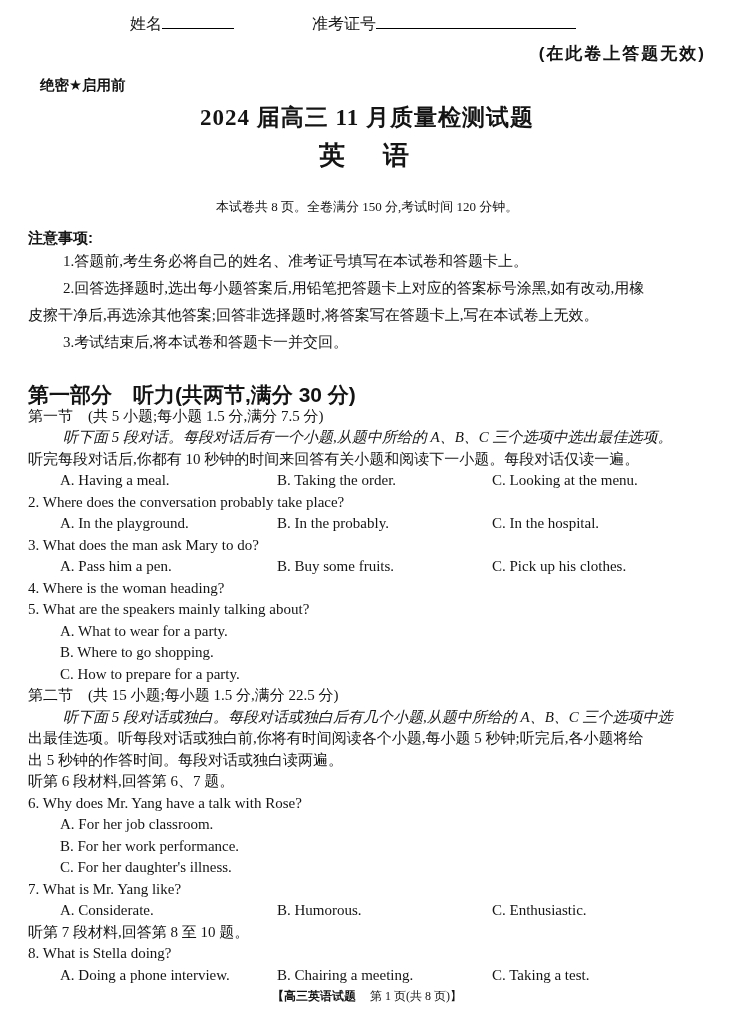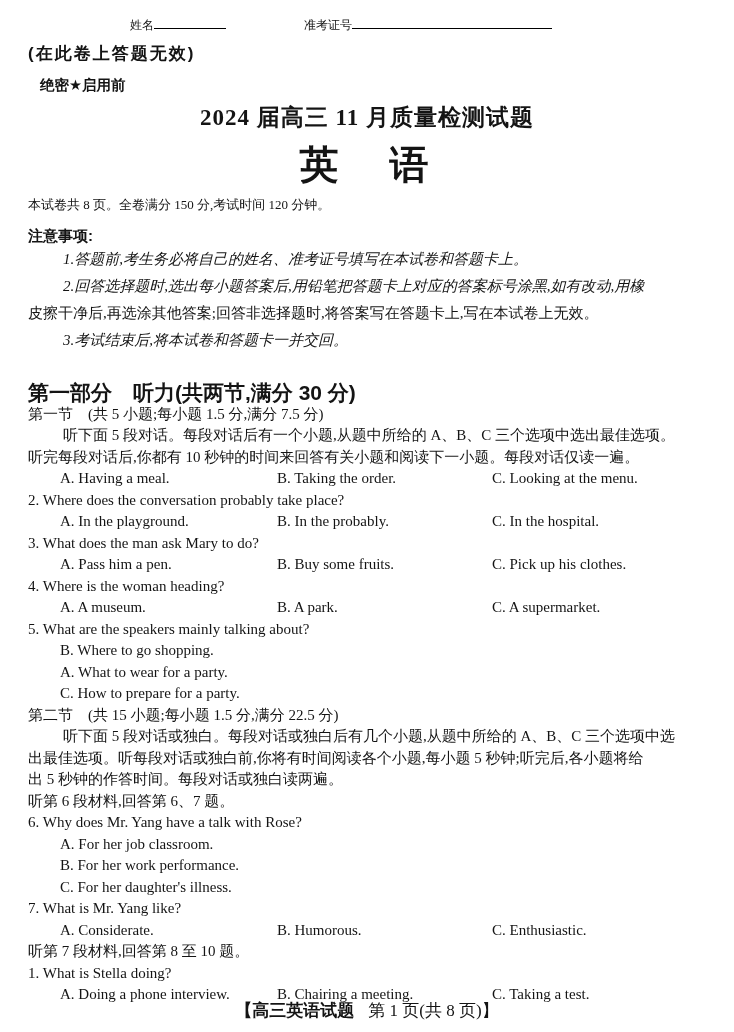--- a/index.html
+++ b/index.html
@@ -11,49 +11,49 @@
     background: #ffffff;
     color: #141414;
     font-family: "Liberation Serif", "DejaVu Serif", serif;
     font-size: 15px;
     padding: 14px 28px 0 28px;
     overflow: hidden;
   }
   .hei { font-family: "Liberation Sans", "DejaVu Sans", sans-serif; font-weight: bold; }
 
   
-  .name-row { margin-left: 102px; font-size: 12px; height: 24px; white-space: nowrap; }
+  .name-row { margin-left: 102px; font-size: 16px; height: 24px; white-space: nowrap; }
   .uline { display: inline-block; border-bottom: 1.6px solid #000; height: 15px; vertical-align: baseline; }
   .uline-name { width: 72px; }
   .lbl-ticket { margin-left: 78px; }
   .uline-ticket { width: 200px; }
 
-  .invalid-note { text-align: left; font-size: 17px; margin-top: 4px; letter-spacing: 2px; }
+  .invalid-note { text-align: right; font-size: 17px; margin-top: 4px; letter-spacing: 2px; }
   .security { font-size: 14.5px; margin-top: 11px; margin-left: 12px; }
 
   .title { font-size: 23px; font-weight: bold; text-align: center; margin: 7px 0 0 0; letter-spacing: 1px; }
-  .subject { font-size: 39px; font-weight: bold; text-align: center; margin: 5px 0 0 0; letter-spacing: 6px; }
-  .paper-info { font-size: 13px; text-align: left; margin-top: 4px; }
+  .subject { font-size: 26px; font-weight: bold; text-align: center; margin: 5px 0 0 0; letter-spacing: 6px; }
+  .paper-info { font-size: 13px; text-align: center; margin-top: 25px; }
 
   .notes-heading { font-size: 15px; margin-top: 12px; line-height: 20px; }
   .note-line { font-size: 15px; line-height: 27px; }
-  .note-indent { padding-left: 35px; font-style: italic; }
+  .note-indent { padding-left: 35px; }
 
   .part-heading { font-size: 21px; margin-top: 28px; line-height: 21.5px; }
   .line { font-size: 15px; line-height: 21.5px; }
   .q-line { font-size: 15px; line-height: 21.5px; }
-  .inst-indent { padding-left: 35px; }
+  .inst-indent { padding-left: 35px; font-style: italic; }
 
   .opt-row { display: flex; padding-left: 32px; font-size: 15px; line-height: 21.5px; }
   .opt-a { width: 217px; }
   .opt-b { width: 215px; }
   .opt-c { flex: 1; }
   .opt-line { padding-left: 32px; font-size: 15px; line-height: 21.5px; }
 
-  .footer { position: absolute; left: 0; right: 0; bottom: 10px; text-align: center; font-size: 17px; }
+  .footer { position: absolute; left: 0; right: 0; bottom: 27px; text-align: center; font-size: 12px; }
   .footer .f-sep { display: inline-block; width: 14px; }
 </style>
 </head>
 <body>
 
 <div class="page">
 
   <div class="name-row">
     <span>姓名</span><span class="uline uline-name"></span><span class="lbl-ticket">准考证号</span><span class="uline uline-ticket"></span>
   </div>
@@ -91,29 +91,24 @@
   </div>
 
   <div class="q-line">3. What does the man ask Mary to do?</div>
   <div class="opt-row">
     <span class="opt-a">A. Pass him a pen.</span>
     <span class="opt-b">B. Buy some fruits.</span>
     <span class="opt-c">C. Pick up his clothes.</span>
   </div>
 
   <div class="q-line">4. Where is the woman heading?</div>
-  <div class="opt-row">
-    <span class="opt-a">A. A museum.</span>
-    <span class="opt-b">B. A park.</span>
-    <span class="opt-c">C. A supermarket.</span>
-  </div>
 
   <div class="q-line">5. What are the speakers mainly talking about?</div>
+  <div class="opt-line">A. What to wear for a party.</div>
   <div class="opt-line">B. Where to go shopping.</div>
-  <div class="opt-line">A. What to wear for a party.</div>
   <div class="opt-line">C. How to prepare for a party.</div>
 
   <div class="line">第二节　(共 15 小题;每小题 1.5 分,满分 22.5 分)</div>
   <div class="line inst-indent">听下面 5 段对话或独白。每段对话或独白后有几个小题,从题中所给的 A、B、C 三个选项中选</div>
   <div class="line">出最佳选项。听每段对话或独白前,你将有时间阅读各个小题,每小题 5 秒钟;听完后,各小题将给</div>
   <div class="line">出 5 秒钟的作答时间。每段对话或独白读两遍。</div>
   <div class="line">听第 6 段材料,回答第 6、7 题。</div>
 
   <div class="q-line">6. Why does Mr. Yang have a talk with Rose?</div>
   <div class="opt-line">A. For her job classroom.</div>
@@ -122,21 +117,21 @@
 
   <div class="q-line">7. What is Mr. Yang like?</div>
   <div class="opt-row">
     <span class="opt-a">A. Considerate.</span>
     <span class="opt-b">B. Humorous.</span>
     <span class="opt-c">C. Enthusiastic.</span>
   </div>
 
   <div class="line">听第 7 段材料,回答第 8 至 10 题。</div>
 
-  <div class="q-line">1. What is Stella doing?</div>
+  <div class="q-line">8. What is Stella doing?</div>
   <div class="opt-row">
     <span class="opt-a">A. Doing a phone interview.</span>
     <span class="opt-b">B. Chairing a meeting.</span>
     <span class="opt-c">C. Taking a test.</span>
   </div>
 
   <div class="footer">
     <span class="hei">【高三英语试题</span><span class="f-sep"></span><span>第 1 页(共 8 页)】</span>
   </div>
 

